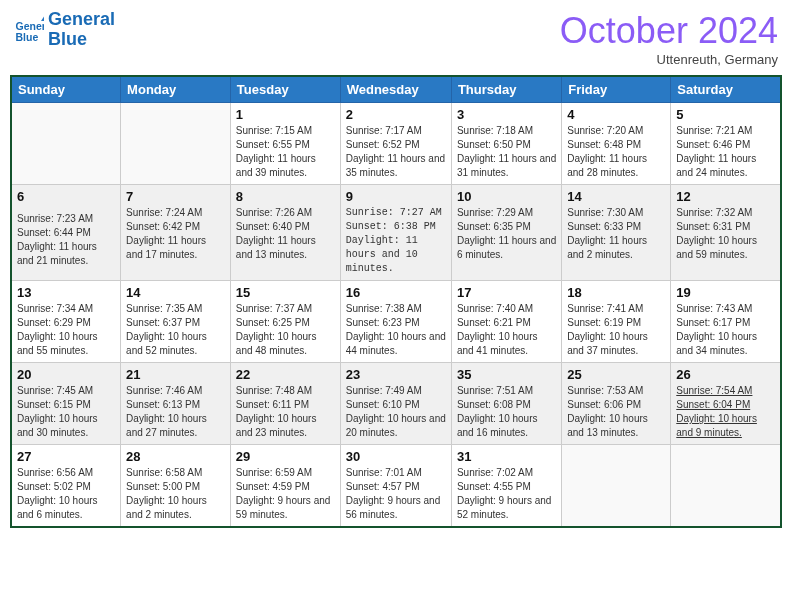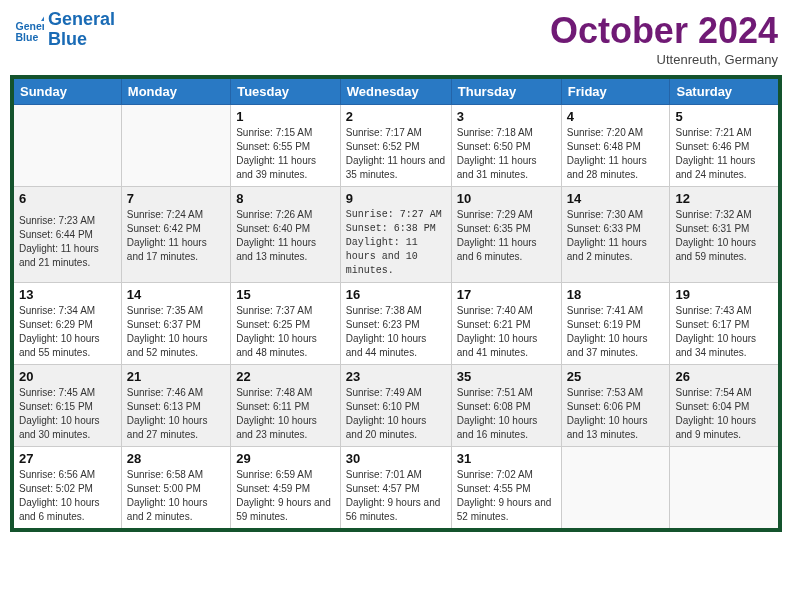--- a/index.html
+++ b/index.html
@@ -34,31 +34,31 @@
     }
     .logo-icon {
       width: 30px;
       height: 30px;
     }
     .title-block {
       text-align: right;
     }
     .month-title {
       font-size: 36px;
-      font-weight: bold;
-      color: #701a75;
+      font-weight: normal;
+      color: #8b5cf6;
     }
     .location {
       font-size: 13px;
       color: #444;
     }
     .calendar {
       width: 100%;
       border-collapse: collapse;
-      border: 4px solid #14532d;
+      border: 2px solid #14532d;
     }
     .calendar th {
       background-color: #2979c4;
       color: white;
       font-size: 13px;
       font-weight: bold;
       padding: 5px 6px;
       text-align: left;
       border: 1px solid #2464a8;
     }
@@ -278,21 +278,21 @@
 Daylight: 10 hours and 16 minutes.</div>
         </td>
         <td>
           <div class="day-number">25</div>
           <div class="day-info" style="white-space: pre-line;">Sunrise: 7:53 AM
 Sunset: 6:06 PM
 Daylight: 10 hours and 13 minutes.</div>
         </td>
         <td>
           <div class="day-number">26</div>
-          <div class="day-info" style="white-space: pre-line;">Sunrise: 7:54 AM
+          <div class="day-info" style="white-space: pre-line; text-decoration: underline;">Sunrise: 7:54 AM
 Sunset: 6:04 PM
 Daylight: 10 hours and 9 minutes.</div>
         </td>
       </tr>
       <tr>
         <td>
           <div class="day-number">27</div>
           <div class="day-info" style="white-space: pre-line;">Sunrise: 6:56 AM
 Sunset: 5:02 PM
 Daylight: 10 hours and 6 minutes.</div>

